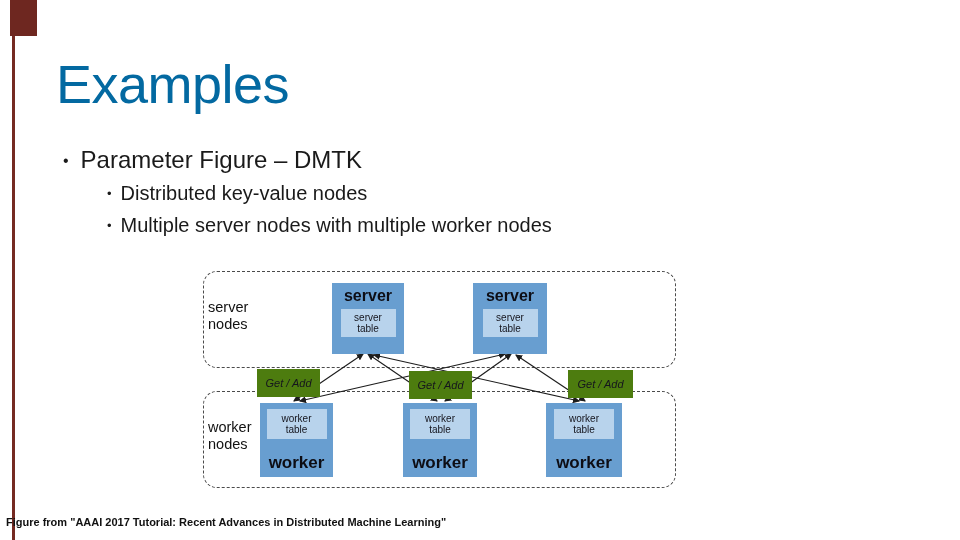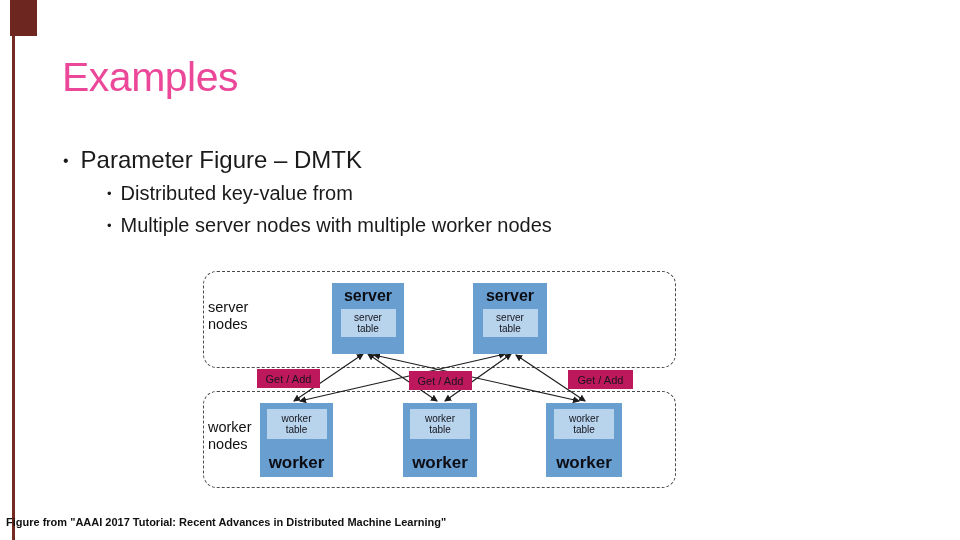--- a/index.html
+++ b/index.html
@@ -4,21 +4,21 @@
 <style>
   html,body{margin:0;padding:0;background:#ffffff;}
   .slide{
     position:relative;width:960px;height:540px;background:#ffffff;overflow:hidden;
     font-family:"Liberation Sans", sans-serif;color:#1a1a1a;
   }
   
   .accent-line{position:absolute;left:12px;top:0;width:3px;height:540px;background:#752a22;}
   .accent-block{position:absolute;left:10px;top:0;width:27px;height:36px;background:#6e2720;}
   
-  .title{position:absolute;left:62px;top:55px;font-size:41px;line-height:1.1;color:#ec4899;letter-spacing:-0.5px;}
+  .title{position:absolute;left:56px;top:55px;font-size:54px;line-height:1.1;color:#0369a1;letter-spacing:-0.5px;}
   .b1{position:absolute;left:63px;top:146px;font-size:24px;display:flex;align-items:baseline;color:#1a1a1a;}
   .b1 .dot{font-size:16px;margin-right:12px;position:relative;top:-2px;}
   .b2{position:absolute;left:107px;font-size:20px;display:flex;align-items:baseline;color:#1a1a1a;}
   .b2 .dot{font-size:13px;margin-right:9px;position:relative;top:-2px;}
   .b2a{top:182px;}
   .b2b{top:214px;}
   
   .footer{position:absolute;left:6px;top:516px;font-size:11px;font-weight:600;color:#111;}
   
   .dashed-rect{position:absolute;left:203px;width:471px;height:95px;border:1.5px dashed #4a4a4a;border-radius:14px;background:transparent;z-index:1;}
@@ -33,42 +33,42 @@
   .table-box{background:#b8d3ec;font-size:10px;line-height:11.5px;text-align:center;white-space:pre-line;color:#15151d;display:flex;align-items:center;justify-content:center;}
   .server1{left:332px;top:283px;width:72px;height:71px;}
   .server2{left:473px;top:283px;width:74px;height:71px;}
   .server .name{margin-top:4px;}
   .server .table-box{margin-top:4px;width:55px;height:28px;}
   .worker1{left:260px;top:403px;width:73px;height:74px;}
   .worker2{left:403px;top:403px;width:74px;height:74px;}
   .worker3{left:546px;top:403px;width:76px;height:74px;}
   .worker .table-box{margin-top:6px;width:60px;height:30px;}
   .worker .name{margin-top:auto;margin-bottom:4px;font-size:17px;}
-  .get-add{position:absolute;height:19px;background:#be185d;font-size:11px;color:#15151d;display:flex;align-items:center;justify-content:center;z-index:3;}
+  .get-add{position:absolute;height:28px;background:#4d7c0f;font-size:11px;color:#15151d;display:flex;align-items:center;justify-content:center;z-index:3;font-style:italic;}
   .ga1{left:257px;top:369px;width:63px;}
   .ga2{left:409px;top:371px;width:63px;}
   .ga3{left:568px;top:370px;width:65px;}
 </style>
 </head>
 <body>
 
 <div class="slide">
 
   <div class="accent-line"></div>
   <div class="accent-block"></div>
 
   <div class="title">Examples</div>
 
   <div class="b1">
     <span class="dot">•</span>
     <span>Parameter Figure – DMTK</span>
   </div>
   <div class="b2 b2a">
     <span class="dot">•</span>
-    <span>Distributed key-value from</span>
+    <span>Distributed key-value nodes</span>
   </div>
   <div class="b2 b2b">
     <span class="dot">•</span>
     <span>Multiple server nodes with multiple worker nodes</span>
   </div>
 
   <div class="dashed-rect rect-top"></div>
   <div class="dashed-rect rect-bottom"></div>
 
   <div class="group-label server-group-label">server

